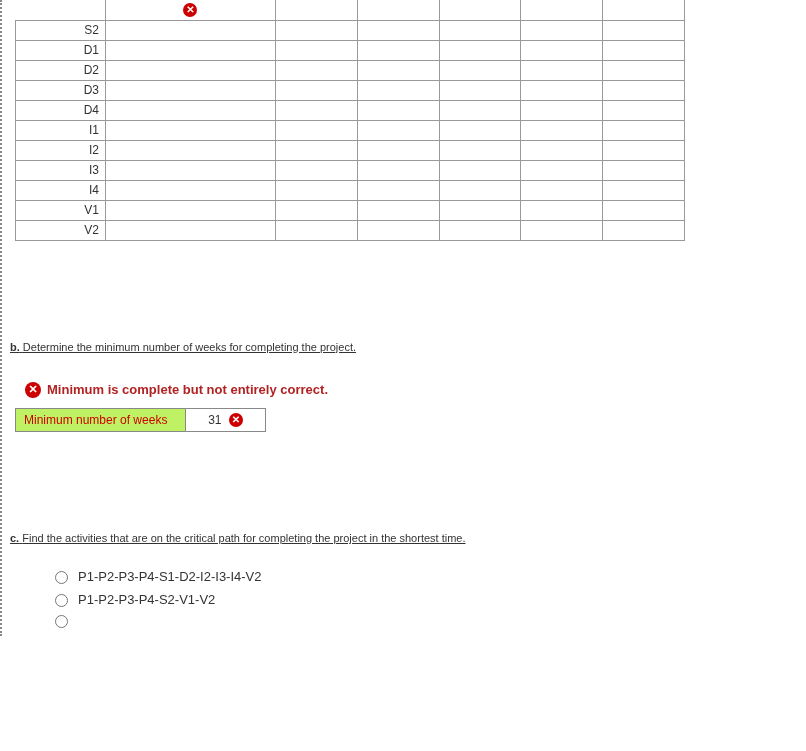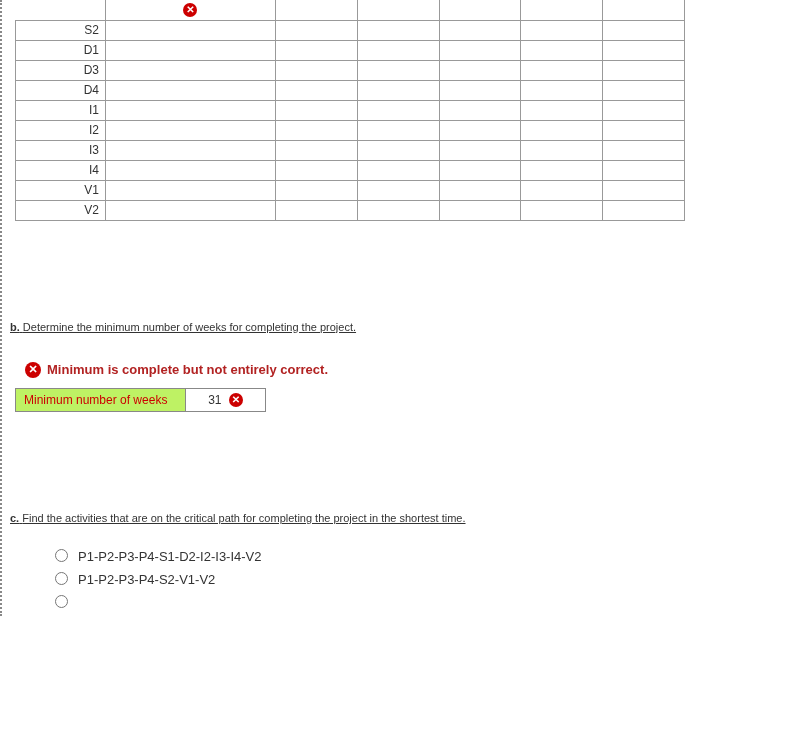--- a/index.html
+++ b/index.html
@@ -97,21 +97,21 @@
       margin-left: 4px;
       vertical-align: middle;
       line-height: 1;
     }
     .options {
       margin-left: 45px;
       margin-top: 25px;
     }
     .option {
       display: flex;
-      align-items: flex-start;
+      align-items: flex-end;
       margin-bottom: 8px;
       font-size: 13px;
       color: #333;
     }
     .option input[type="radio"] {
       margin-right: 10px;
     }
     .cutoff-row td:first-child {
       border-top: none;
     }
@@ -153,20 +153,29 @@
         <td class="rowlabel">S2</td>
         <td></td>
         <td></td>
         <td></td>
         <td></td>
         <td></td>
         <td></td>
       </tr>
   <tr>
         <td class="rowlabel">D1</td>
+        <td></td>
+        <td></td>
+        <td></td>
+        <td></td>
+        <td></td>
+        <td></td>
+      </tr>
+  <tr>
+        <td class="rowlabel">D2</td>
         <td></td>
         <td></td>
         <td></td>
         <td></td>
         <td></td>
         <td></td>
       </tr>
   <tr>
         <td class="rowlabel">D3</td>
         <td></td>

